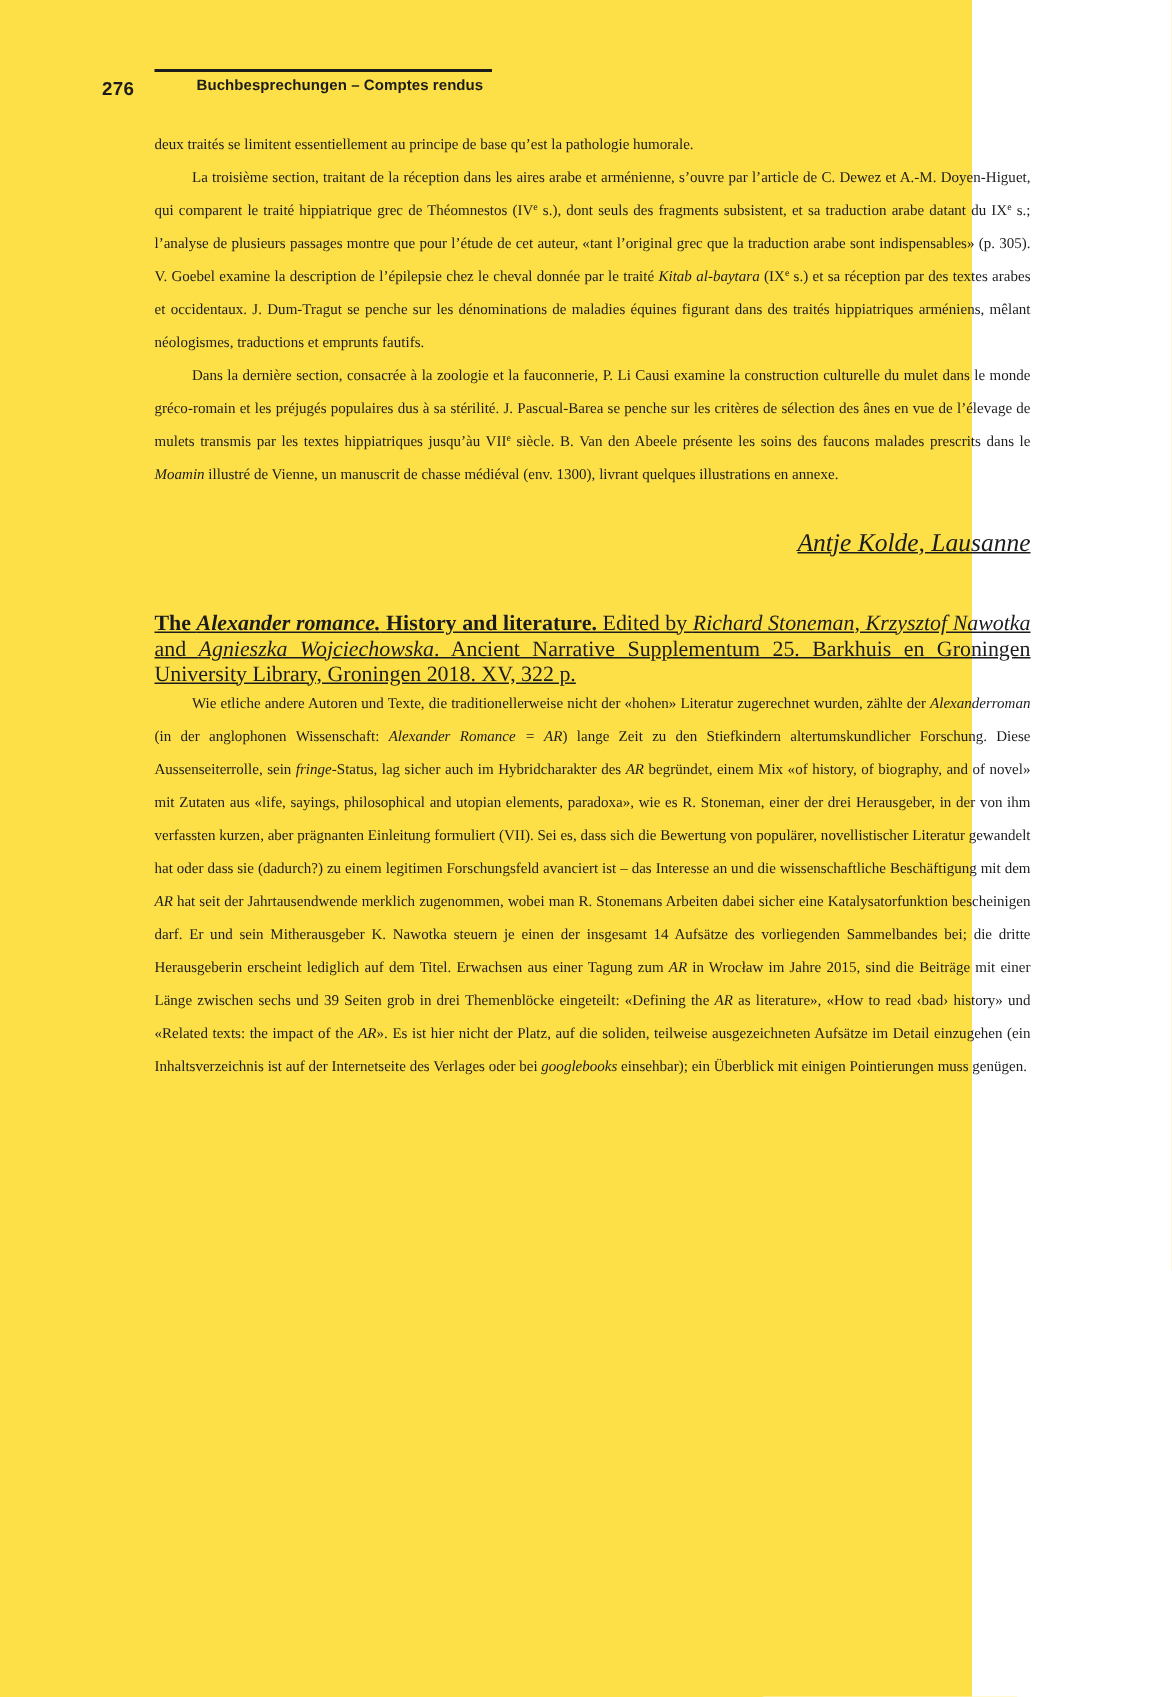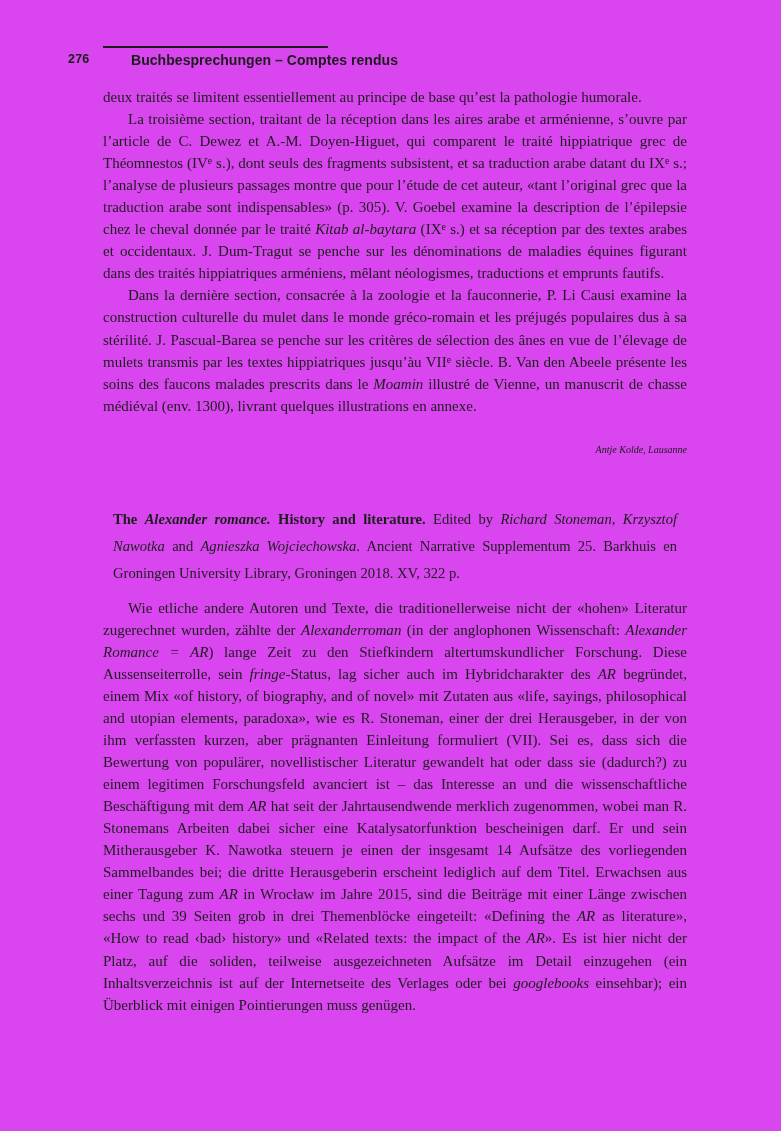--- a/index.html
+++ b/index.html
@@ -13,23 +13,23 @@
     height: 1131px;
     position: relative;
     font-family: "Liberation Serif", "DejaVu Serif", serif;
     color: #1c1c1c;
     overflow: hidden;
   }
 
   .page {
     position: absolute;
     left: 0; top: 0;
-    width: 781px;
+    width: 648px;
     height: 1131px;
-    background: #d946ef;
+    background: #fde047;
   }
 
   
   .runhead {
     position: absolute;
     left: 68px;
     top: 46px;
     width: 645px;
     height: 26px;
   }
@@ -50,63 +50,65 @@
     width: 225px;
     height: 2.4px;
     background: #1c1c1c;
   }
   .runhead-title {
     position: absolute;
     left: 35px;
     top: 6px;
     font-family: "Liberation Sans", "DejaVu Sans", sans-serif;
     font-weight: bold;
-    font-size: 14px;
+    font-size: 10px;
     letter-spacing: 0.05px;
     white-space: nowrap;
     color: #1c1c1c;
     padding-left: 28px;
   }
 
   
   .col {
     position: absolute;
     left: 103px;
     top: 86px;
     width: 584px;
   }
 
   p.body {
     margin: 0;
-    font-size: 15px;
+    font-size: 10px;
     line-height: 22.05px;
     text-align: justify;
     text-justify: inter-word;
     hyphens: manual;
     -webkit-hyphens: manual;
     letter-spacing: 0.01px;
   }
   p.indent { text-indent: 25px; }
 
   .signature {
     margin: 0;
-    font-size: 10px;
+    font-size: 17px;
     line-height: 22.05px;
     font-style: italic;
     text-align: right;
+    text-decoration: underline;
   }
 
   .spacer-sig { height: 22px; }
   .spacer-block { height: 35px; }
 
   p.review-head {
-    margin: 10px;
+    margin: 0;
     font-size: 14.6px;
-    line-height: 27px;
+    line-height: 17px;
     text-align: justify;
+    text-decoration: underline;
   }
   .b  { font-weight: bold; }
   .i  { font-style: italic; }
   .bi { font-weight: bold; font-style: italic; }
 
   sup.ord {
     font-size: 0.66em;
     line-height: 0;
     vertical-align: 0.45em;
   }

